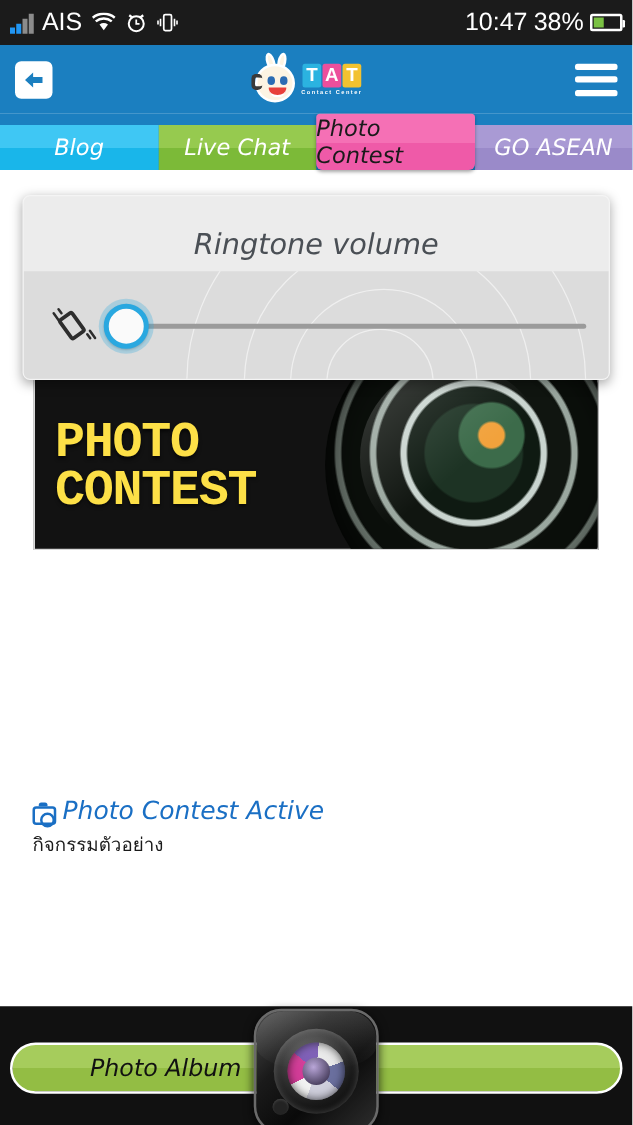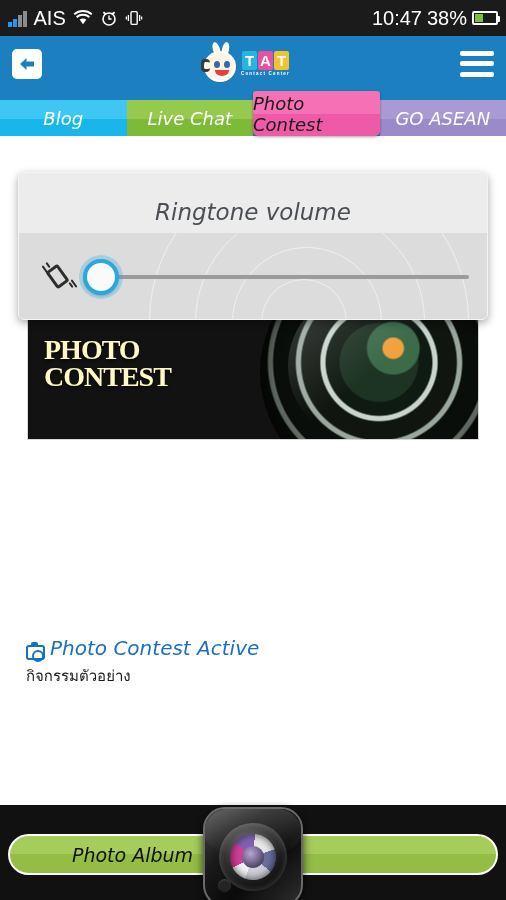--- a/index.html
+++ b/index.html
@@ -120,23 +120,23 @@
       radial-gradient(circle at 56% 40%, #f2a23c 0 5%, #3c6b4a 6% 13%, rgba(0,0,0,0) 14%),
       radial-gradient(circle at 50% 46%, #1d3324 0 22%, #0f1a12 23% 30%, #c9d4cf 31% 33%, #101510 34% 44%, #9aa79f 45% 47%, #0b0f0b 48% 60%, #6f7a72 61% 63%, #090c09 64% 77%, #4a524c 78% 80%, #060806 81% 100%);
     box-shadow:inset 0 0 30px rgba(0,0,0,.9);
   }
   #banner .lens-gloss{
     position:absolute; right:40px; top:-10px; width:150px; height:150px;
     border-radius:50%;
     background:linear-gradient(140deg, rgba(255,255,255,.22), rgba(255,255,255,0) 55%);
   }
   #banner .btext{
-    position:absolute; left:16px; top:36px; color:#fef9c3;
-    font-family:Liberation Serif, serif; font-weight:bold;
-    font-size:28px; line-height:0.96; letter-spacing:-1px;
+    position:absolute; left:16px; top:36px; color:#fde047;
+    font-family:Liberation Mono, monospace; font-weight:bold;
+    font-size:40px; line-height:0.96; letter-spacing:-1px;
     text-shadow:0 2px 3px rgba(0,0,0,.6);
   }
 
   #contest-item{ position:absolute; top:500px; left:26px; width:440px; }
   #contest-title{
     display:flex; align-items:flex-end; gap:5px;
     color:#1a6fc4; font-size:20px; font-style:italic;
     font-family:"DejaVu Sans", sans-serif;
   }
   .cam-icon{
@@ -151,21 +151,21 @@
     content:""; position:absolute; left:3px; top:-5px;
     width:7px; height:3px; background:#1a6fc4; border-radius:2px 2px 0 0;
   }
   #contest-sub{
     margin-top:4px; color:#1a1a1a; font-size:15px;
     font-family:"DejaVu Sans", sans-serif;
   }
 
   
   #volume-dialog{
-    position:absolute; top:172px; left:18px; width:470px; height:148px;
+    position:absolute; top:156px; left:18px; width:470px; height:148px;
     background:#ececec; border-radius:6px;
     box-shadow:0 3px 9px rgba(0,0,0,.35);
     border:1px solid #f4f4f4; z-index:10; overflow:hidden;
   }
   #volume-title{
     text-align:center; color:#4a4f55; font-size:23px;
     font-family:"DejaVu Sans", sans-serif; font-style:italic;
     padding-top:26px;
   }
   #volume-slider-row{

